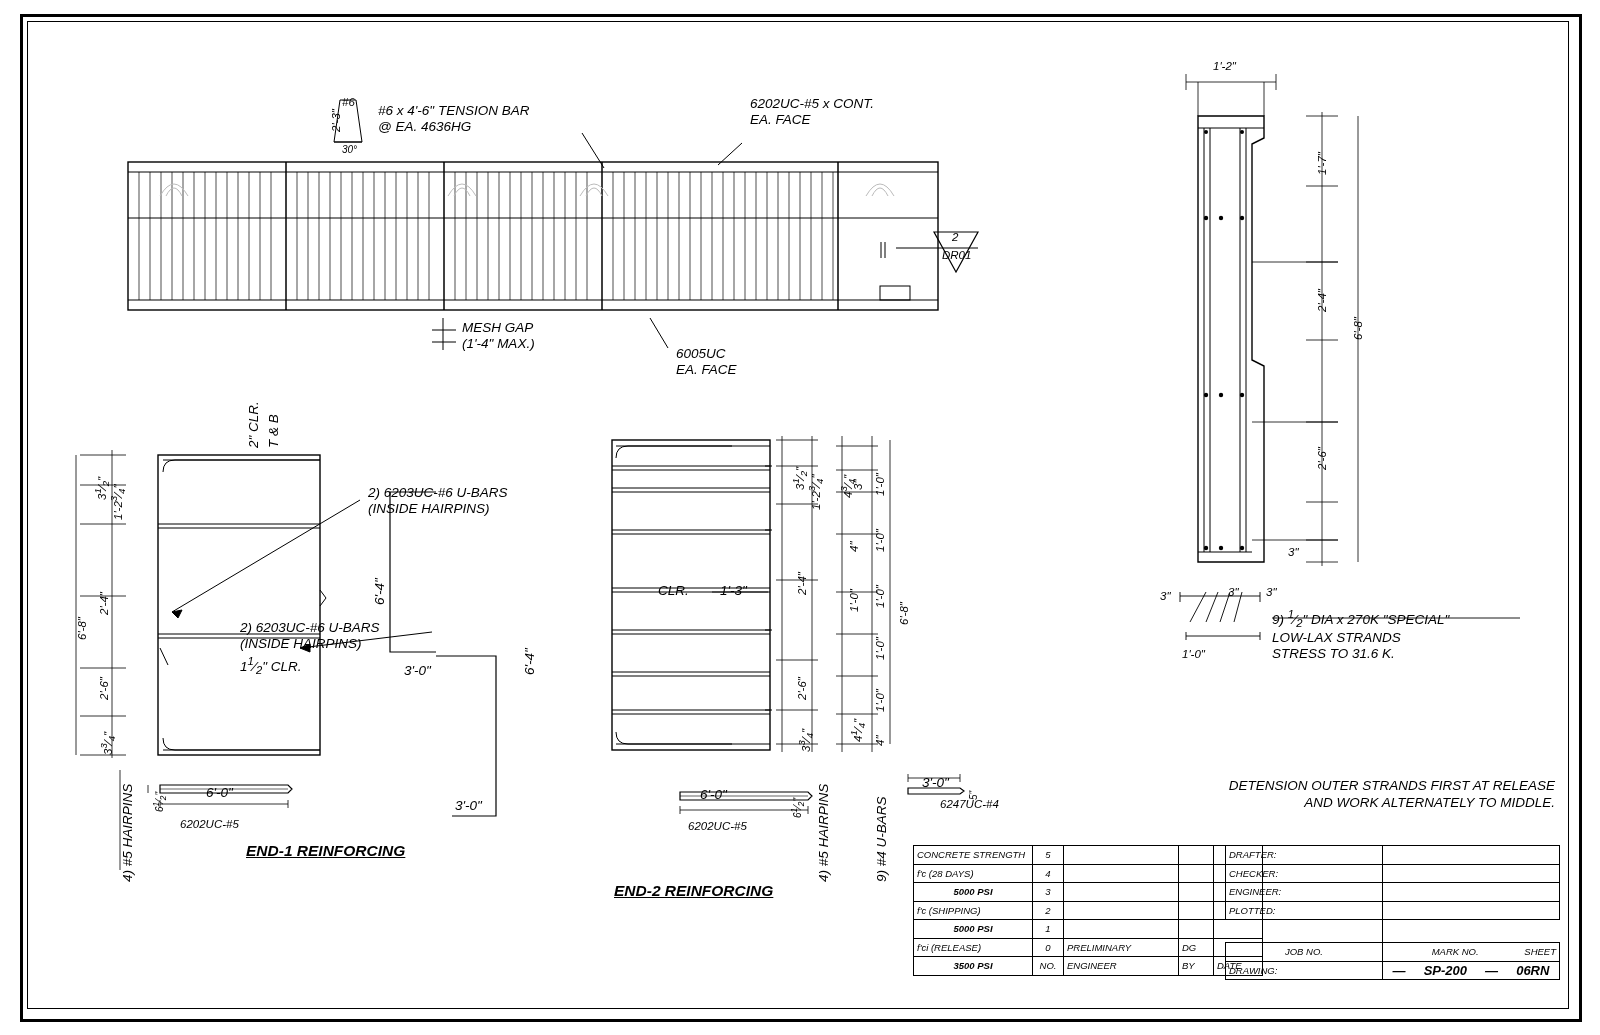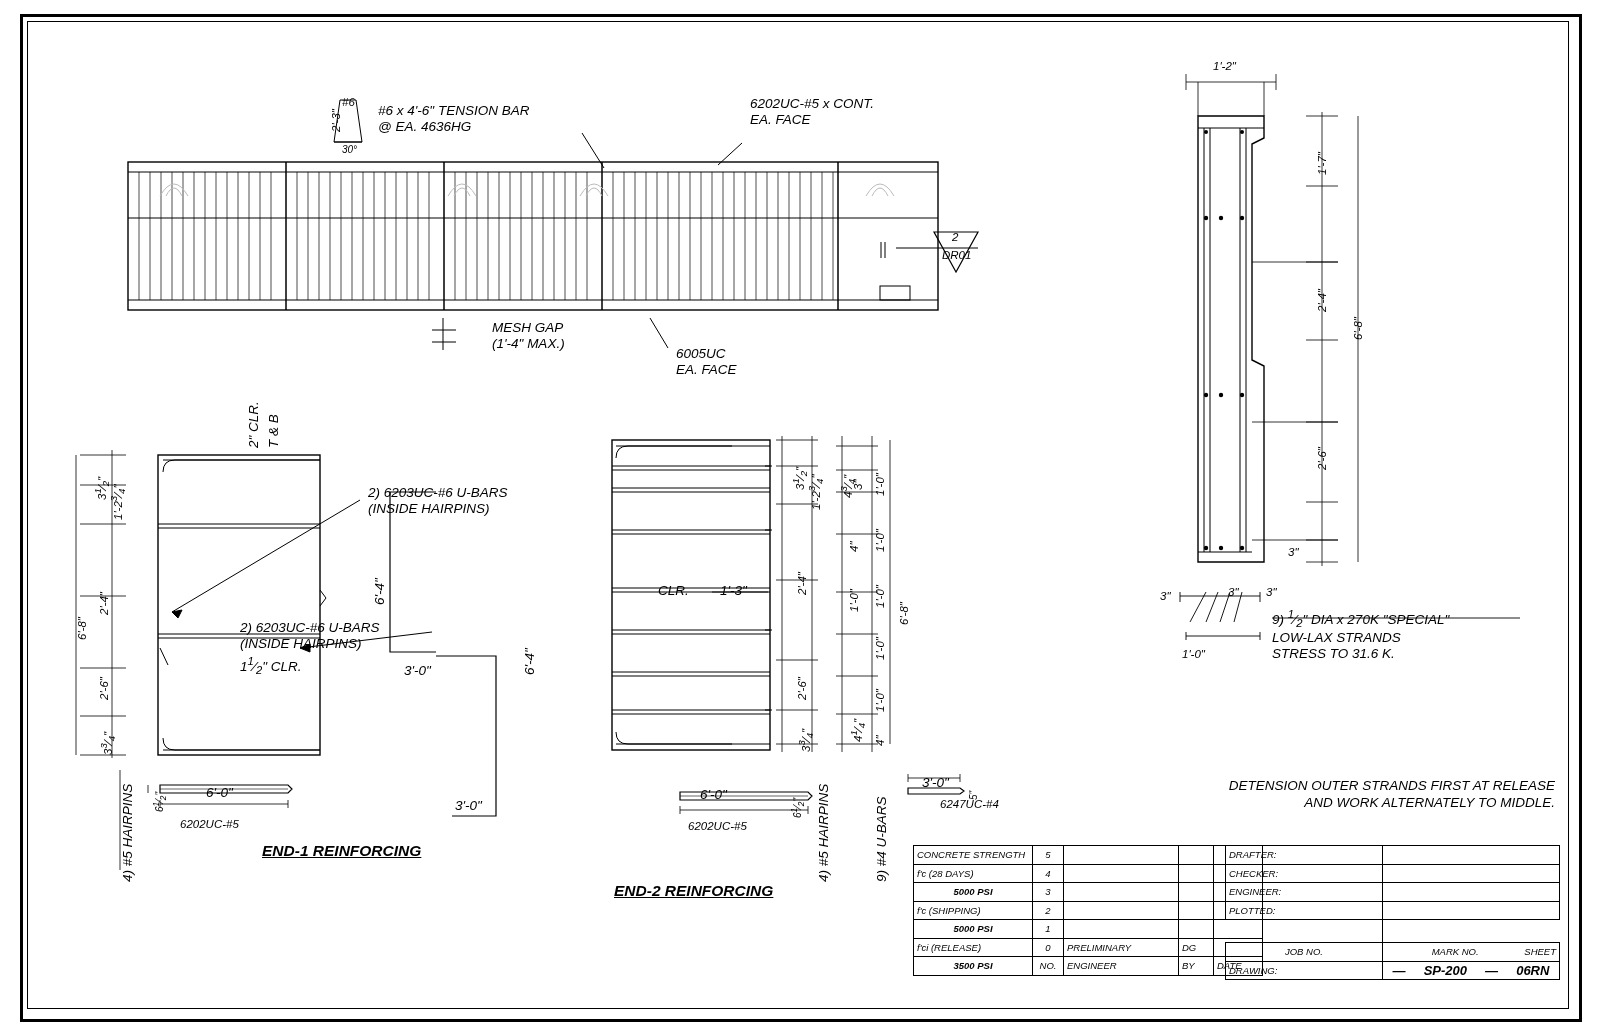--- a/index.html
+++ b/index.html
@@ -149,21 +149,21 @@
       <line x1="934" y1="248" x2="978" y2="248"></line>
       <line x1="896" y1="248" x2="934" y2="248"></line>
     </g>
   </svg>
 
   <div class="lbl" style="left:378px;top:103px;">#6 x 4'-6" TENSION BAR<br>@ EA. 4636HG</div>
   <div class="lbl sm" style="left:342px;top:96px;">#6</div>
   <div class="lbl sm rotccw" style="left:330px;top:132px;">2'-3"</div>
   <div class="lbl xs" style="left:342px;top:144px;">30°</div>
   <div class="lbl" style="left:750px;top:96px;">6202UC-#5  x  CONT.<br>EA. FACE</div>
-  <div class="lbl" style="left:462px;top:320px;margin-left:30px;">MESH GAP<br>(1'-4" MAX.)</div>
+  <div class="lbl" style="left:462px;top:320px;">MESH GAP<br>(1'-4" MAX.)</div>
   <div class="lbl" style="left:676px;top:346px;">6005UC<br>EA. FACE</div>
   <div class="lbl sm" style="left:952px;top:231px;">2</div>
   <div class="lbl sm" style="left:942px;top:249px;">DR01</div>
 
   <svg style="left:0;top:400px;width:560px;height:520px;">
     <g fill="none" stroke="#000" stroke-width="1.4">
       <rect x="158" y="55" width="162" height="300"></rect>
     </g>
     <g fill="none" stroke="#000" stroke-width="1">
       <line x1="163" y1="60" x2="320" y2="60"></line>
@@ -238,21 +238,21 @@
   <div class="lbl xs rotccw" style="left:152px;top:812px;">6<sup>1</sup>⁄<sub>2</sub>"</div>
   <div class="lbl rotccw" style="left:120px;top:882px;">4) #5 HAIRPINS</div>
 
   <div class="lbl sm rotccw" style="left:92px;top:500px;">3<sup>1</sup>⁄<sub>2</sub>"</div>
   <div class="lbl sm rotccw" style="left:108px;top:520px;">1'-2<sup>3</sup>⁄<sub>4</sub>"</div>
   <div class="lbl sm rotccw" style="left:98px;top:615px;">2'-4"</div>
   <div class="lbl sm rotccw" style="left:98px;top:700px;">2'-6"</div>
   <div class="lbl sm rotccw" style="left:98px;top:755px;">3<sup>3</sup>⁄<sub>4</sub>"</div>
   <div class="lbl sm rotccw" style="left:76px;top:640px;">6'-8"</div>
 
-  <div class="ttl" style="left:262px;top:842px;">END-1 REINFORCING</div>
+  <div class="ttl" style="left:246px;top:842px;">END-1 REINFORCING</div>
 
   <svg style="left:560px;top:400px;width:440px;height:520px;">
     <g fill="none" stroke="#000" stroke-width="1.4">
       <rect x="52" y="40" width="158" height="310"></rect>
     </g>
     <g fill="none" stroke="#000" stroke-width="1">
       <line x1="56" y1="46" x2="210" y2="46"></line>
       <path d="M56 58 q0 -12 12 -12 L172 46"></path>
       <line x1="52" y1="66" x2="210" y2="66"></line>
       <line x1="52" y1="70" x2="210" y2="70"></line>

